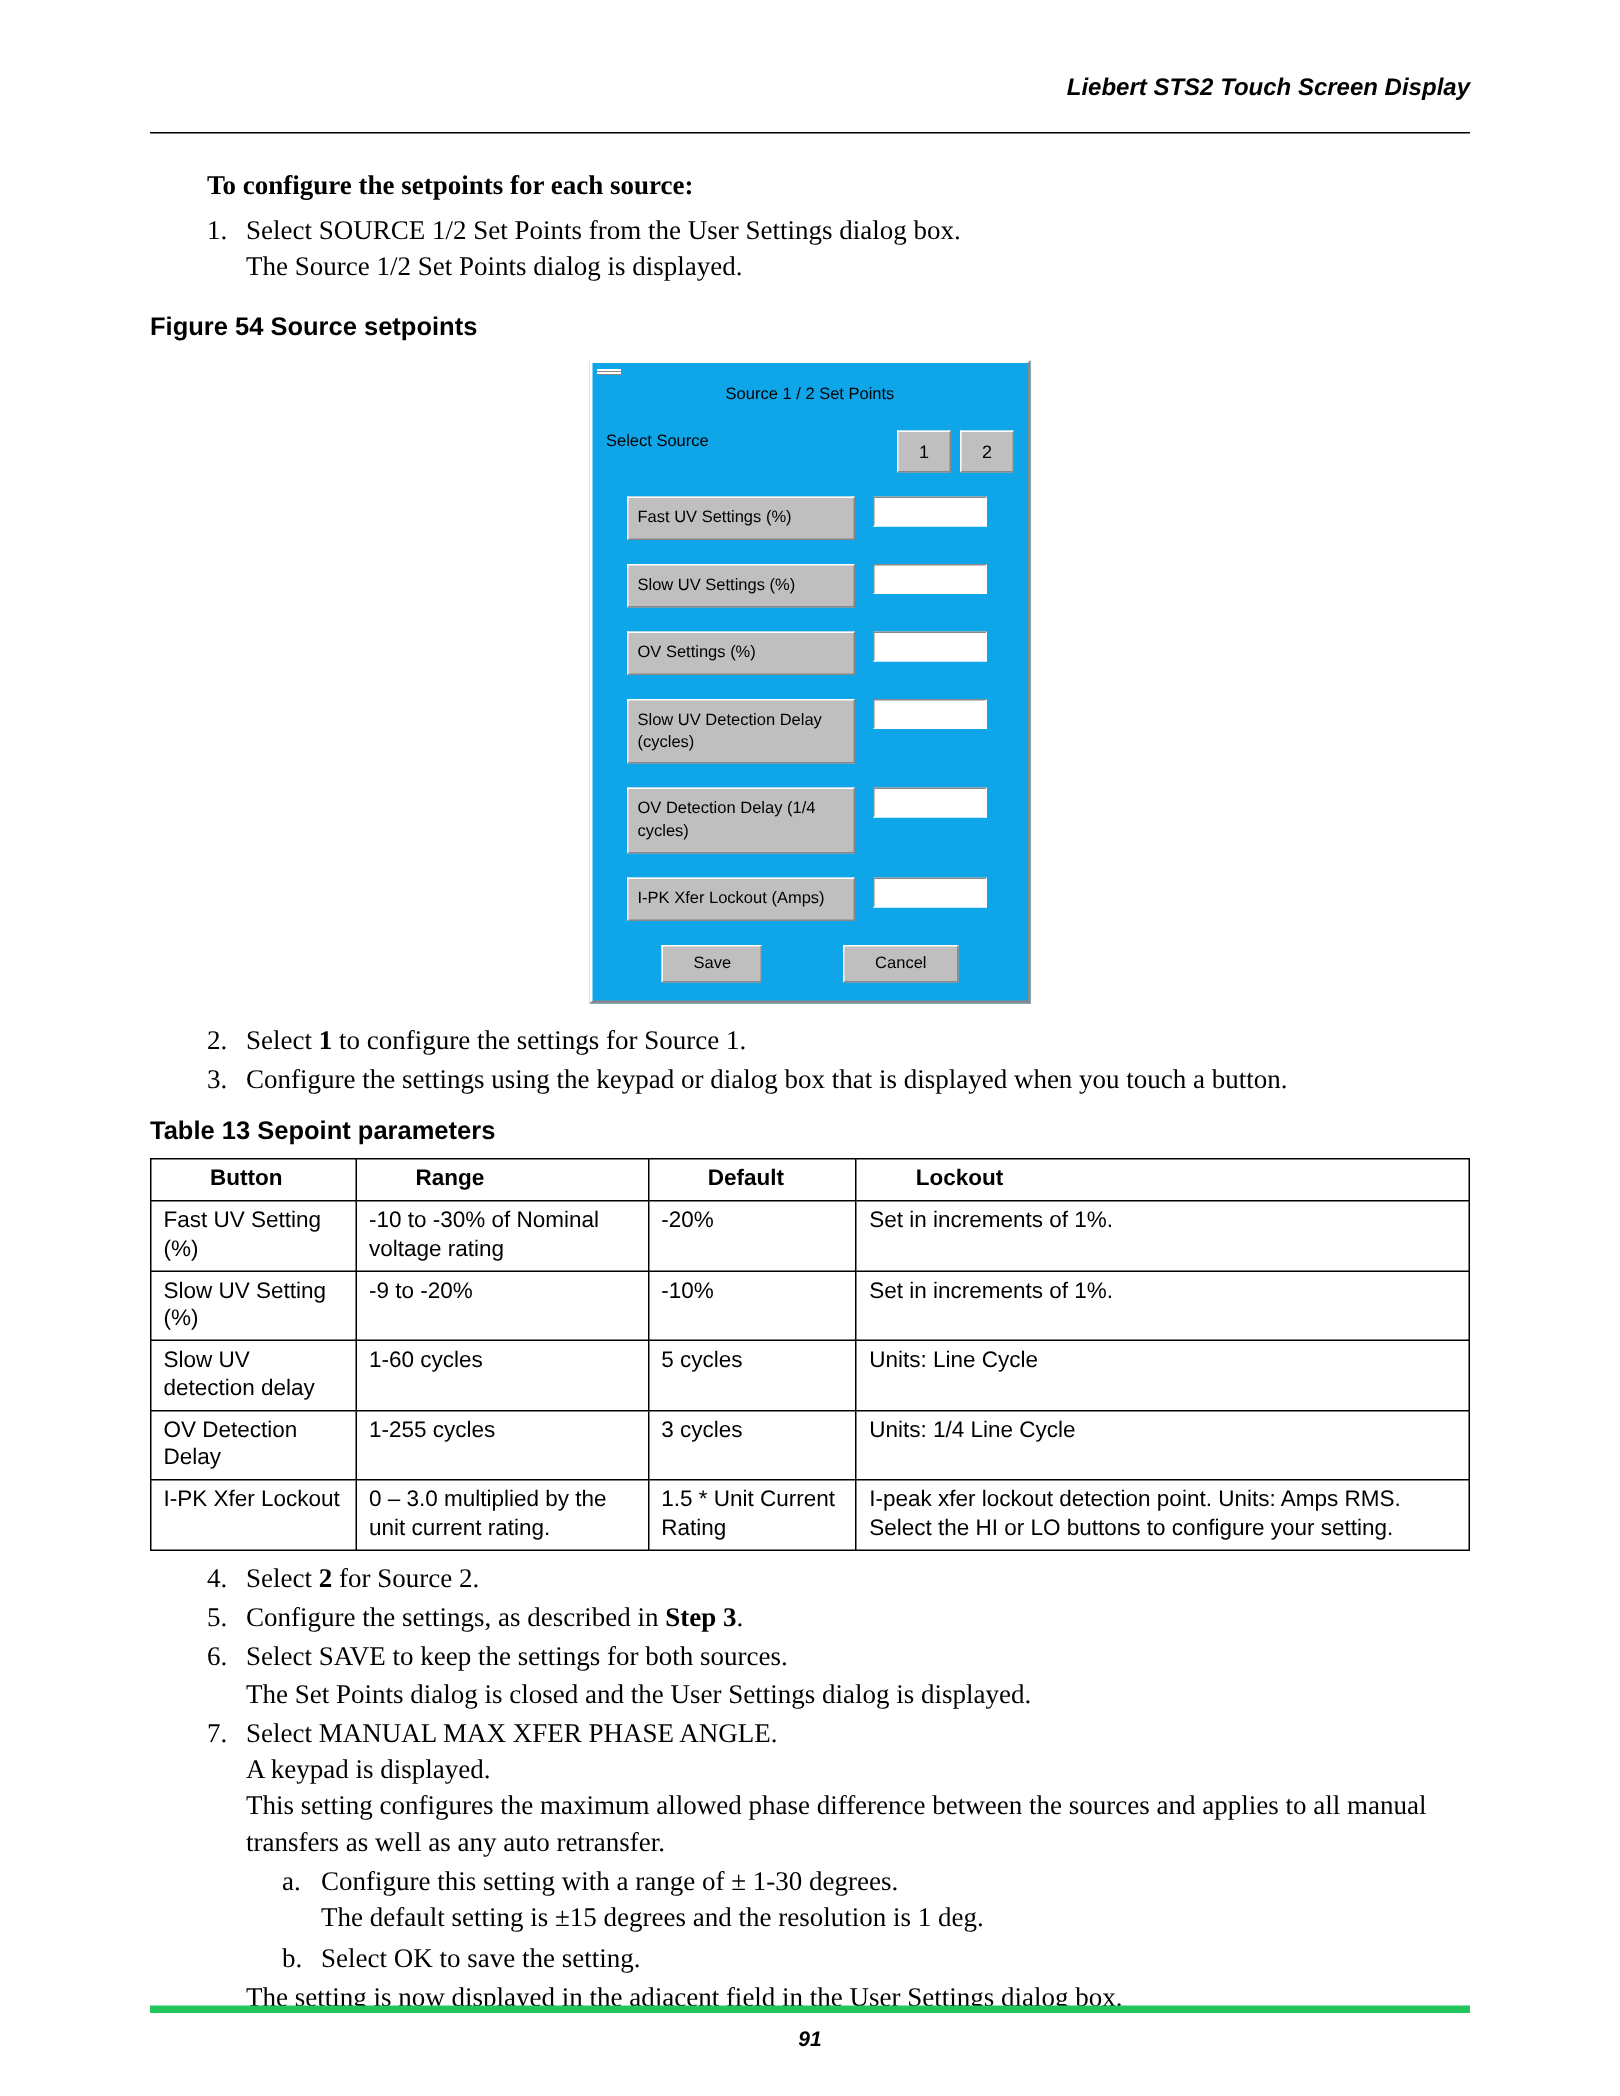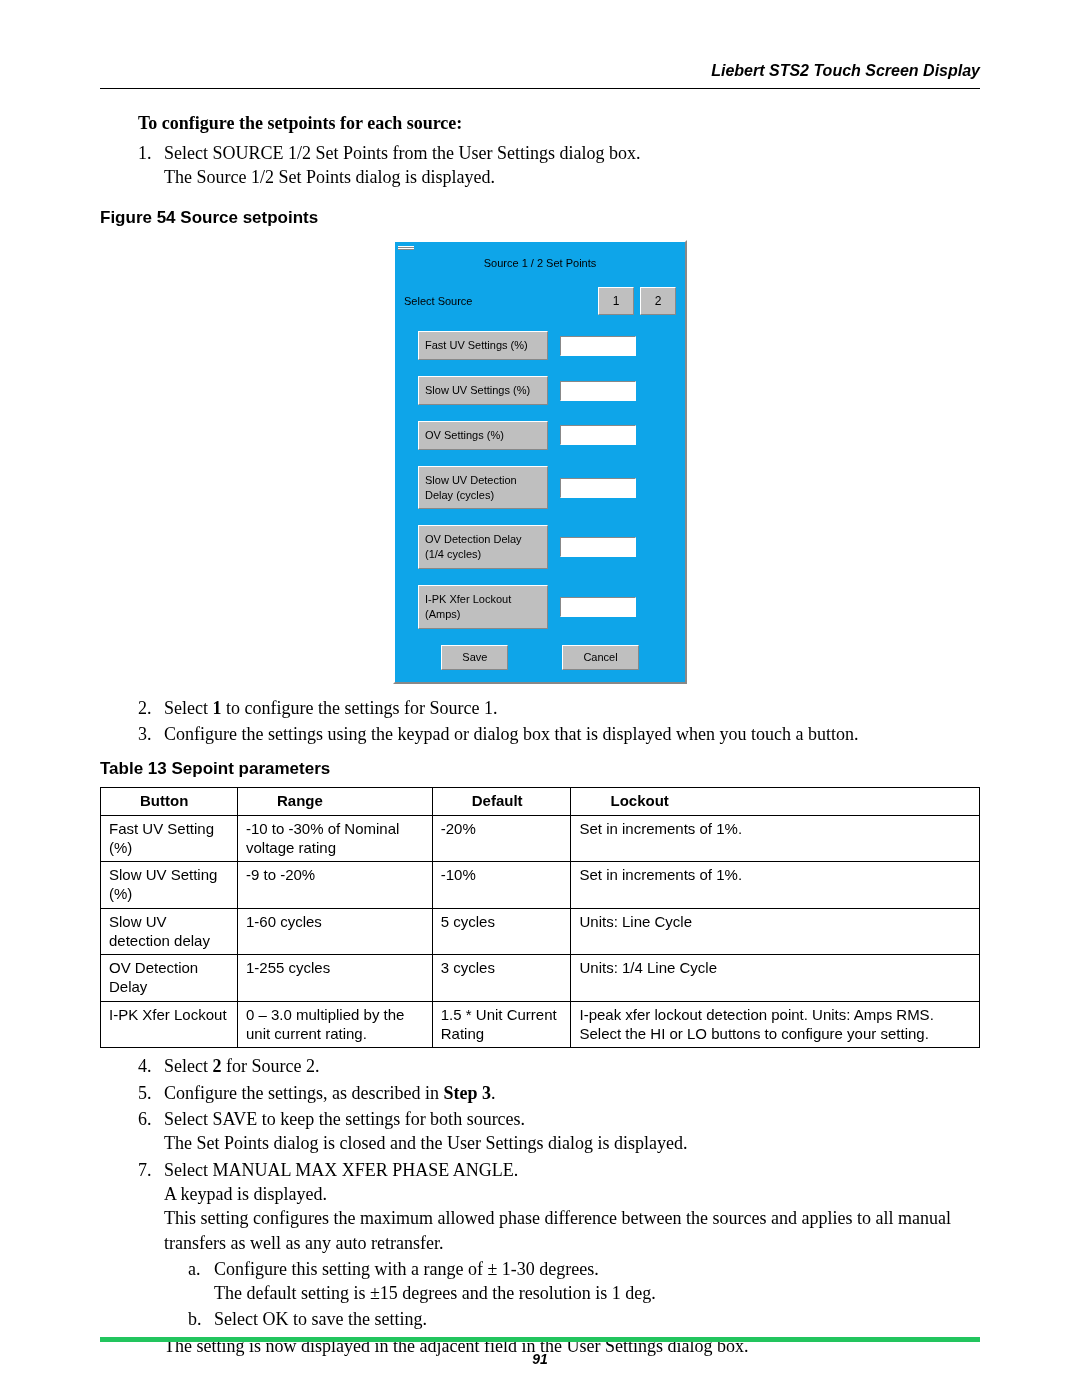--- a/index.html
+++ b/index.html
@@ -18,24 +18,23 @@
     font-size: 18px;
     line-height: 1.35;
   }
   .hdr {
     display: flex;
     justify-content: flex-end;
     font-family: Arial, Helvetica, sans-serif;
     font-weight: bold;
     font-style: italic;
     font-size: 16px;
-    padding-bottom: 6px;
+    padding-bottom: 18px;
     border-bottom: 1px solid #000;
     margin-bottom: 22px;
-    margin-top: 12px;
   }
   .bold { font-weight: bold; }
   .indent1 { margin-left: 38px; }
   ol.numlist {
     list-style: none;
     padding: 0;
     margin: 6px 0 0 38px;
   }
   ol.numlist > li {
     position: relative;
@@ -81,24 +80,24 @@
     box-sizing: border-box;
     padding: 4px 3px 12px 3px;
   }
   .dialog .drag {
     height: 4px;
     width: 16px;
     background: repeating-linear-gradient(#fff 0 1px, #888 1px 2px);
     margin-bottom: 6px;
   }
   .dialog .title { text-align: center; margin: 4px 0 16px; }
-  .dialog .row { display: flex; align-items: center; margin-bottom: 16px; padding: 0 6px; }
+  .dialog .row { display: flex; align-items: flex-start; margin-bottom: 16px; padding: 0 6px; }
   .dialog .row .label { flex: 1; }
   .dialog .labelbox {
-    width: 130px;
+    width: 152px;
     background: #bfbfbf;
     border: 1px solid #888;
     border-top-color: #fff;
     border-left-color: #fff;
     font-size: 11px;
     padding: 6px 6px;
     box-sizing: border-box;
     margin-right: 12px;
     margin-left: 14px;
   }

